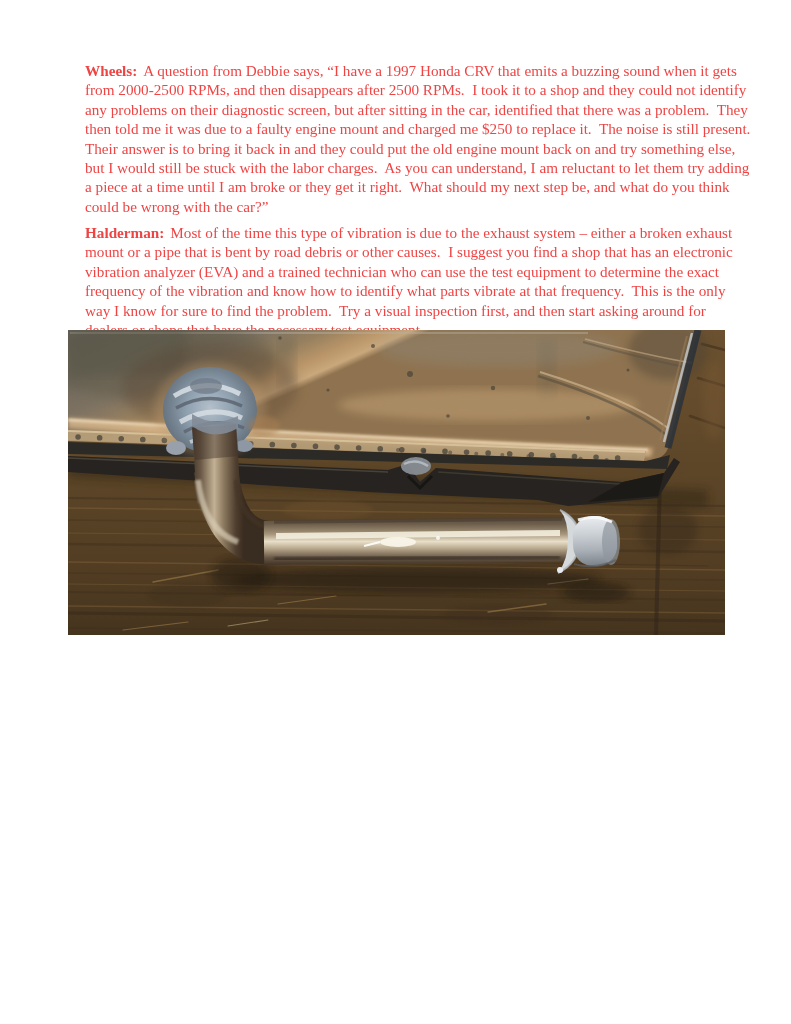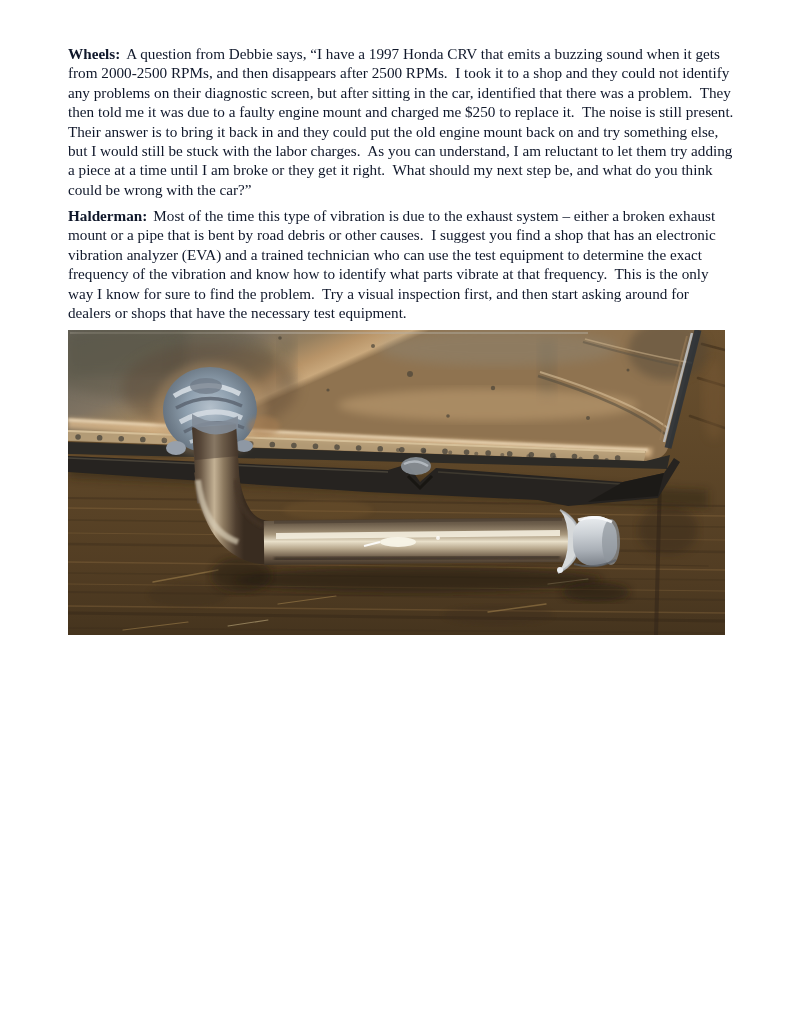--- a/index.html
+++ b/index.html
@@ -1,20 +1,20 @@
 <!DOCTYPE html>
 <html><head>
 <meta charset="utf-8">
 <style>
   html,body { margin:0; padding:0; background:#ffffff; }
   body { width:791px; height:1024px; font-family:"Liberation Serif", serif; }
   .page { position:relative; width:791px; height:1024px; background:#ffffff; overflow:hidden; }
   .para {
-    position:absolute; left:68px; width:666px; margin:0;
-    font-size:15.2px; line-height:19.4px; color:#0f172a; text-align:left;
+    position:absolute; left:68px; width:666px; margin:17px;
+    font-size:15.2px; line-height:19.4px; color:#ef4444; text-align:left;
   }
   .speaker { font-weight:bold; margin-right:6px; }
   .para-body { white-space:pre-wrap; }
   .photo {
     position:absolute; left:68px; top:330px; width:657px; height:305px;
     line-height:0;
   }
   .photo svg { display:block; }
 </style>
 </head>

